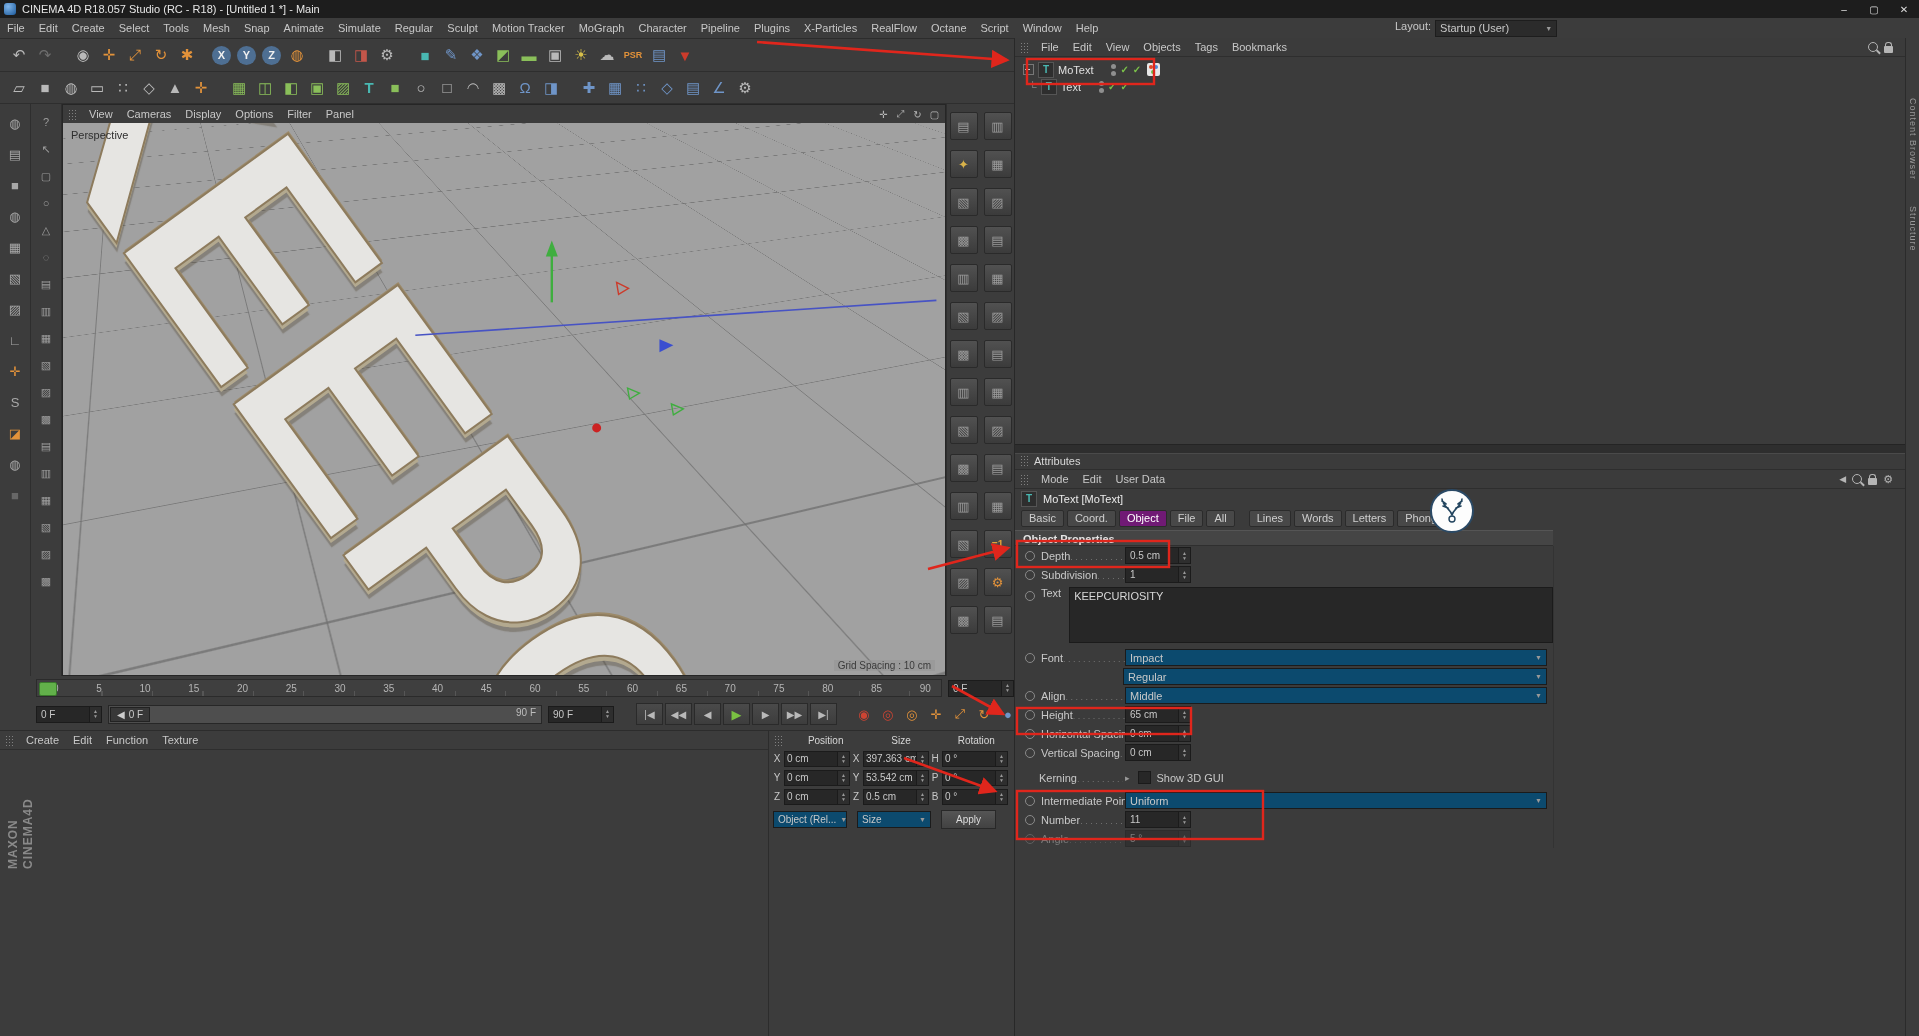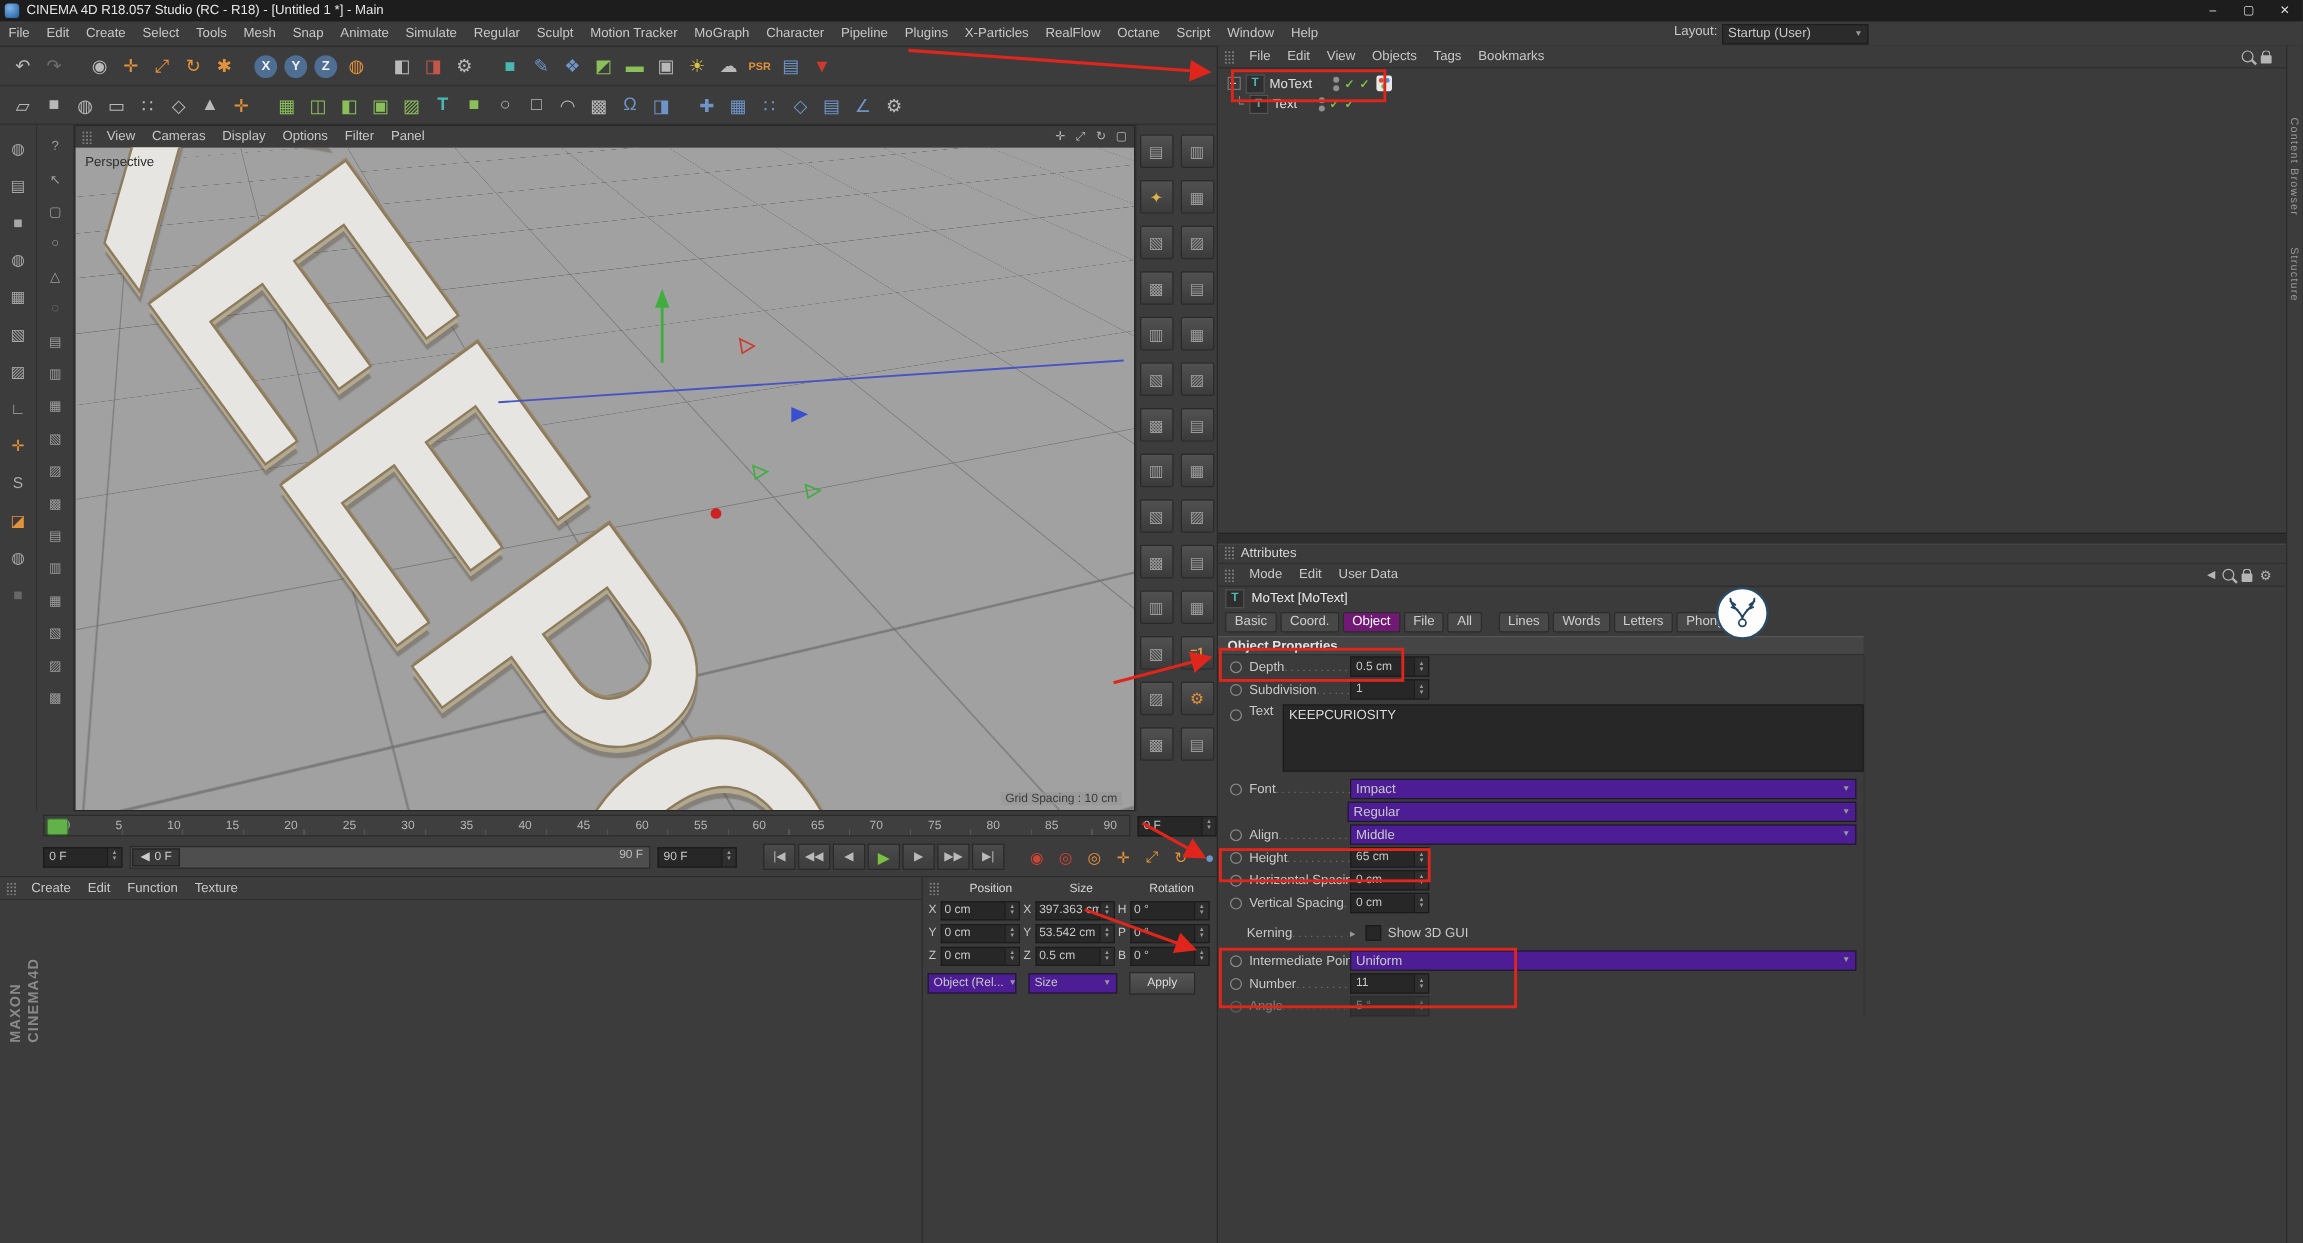--- a/index.html
+++ b/index.html
@@ -76,21 +76,21 @@
   
   #coords{left:768px;top:730px;width:246px;height:306px;border-top:1px solid #2c2c2c;border-left:1px solid #2c2c2c;box-sizing:border-box;font-size:10px;}
   .chead{display:flex;align-items:center;height:18px;}
   .chead .hl{width:78px;text-align:center;color:#d6d6d6;}
   .crow{display:flex;align-items:center;height:19px;gap:2px;padding-left:4px;}
   .ccell{display:flex;align-items:center;width:77px;gap:3px;}
   .ccell .axl{width:8px;text-align:center;color:#c8c8c8;}
   .cfield{display:flex;height:16px;flex:1;min-width:0;}
   .cfield .nval{flex:1;min-width:0;font-size:10px;padding:0 2px;}
   .cbot{display:flex;align-items:center;gap:10px;padding:4px 4px 0 4px;}
-  .dd{background:#4c1d95;border:1px solid #1b1b1b;height:15px;display:flex;align-items:center;padding:0 4px;justify-content:space-between;gap:4px;white-space:nowrap;overflow:hidden;}
+  .dd{background:#0c4a6e;border:1px solid #1b1b1b;height:15px;display:flex;align-items:center;padding:0 4px;justify-content:space-between;gap:4px;white-space:nowrap;overflow:hidden;}
   .dda{color:#999;font-size:7px;flex:none;}
   .btn{height:17px;background:linear-gradient(#555,#424242);border:1px solid #282828;display:flex;align-items:center;justify-content:center;color:#ddd;padding:0 14px;}
   
   #rightdock{left:1014px;top:38px;width:891px;height:998px;background:#3b3b3b;border-left:1px solid #282828;box-sizing:border-box;}
   .handle{width:9px;height:11px;margin:0 5px;flex:none;background:radial-gradient(#808080 32%,transparent 36%);background-size:3px 3px;}
   #om{position:absolute;left:0;top:0;width:100%;height:406px;}
   .omicons{margin-left:auto;display:flex;gap:6px;margin-right:12px;align-items:center;}
   .mag{width:8px;height:8px;border:1.5px solid #b5b5b5;border-radius:50%;position:relative;}
   .mag::after{content:"";position:absolute;width:5px;height:1.5px;background:#b5b5b5;transform:rotate(45deg);right:-4px;bottom:-1px;}
   .lockic{width:9px;height:7px;background:#b5b5b5;border-radius:1px;position:relative;margin-top:4px;}

